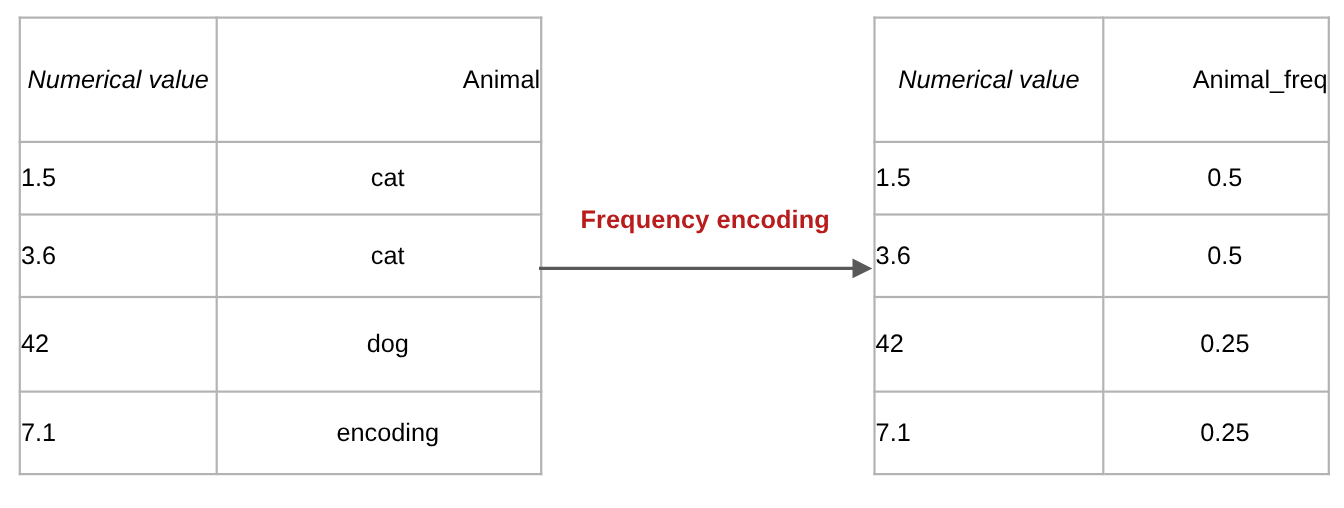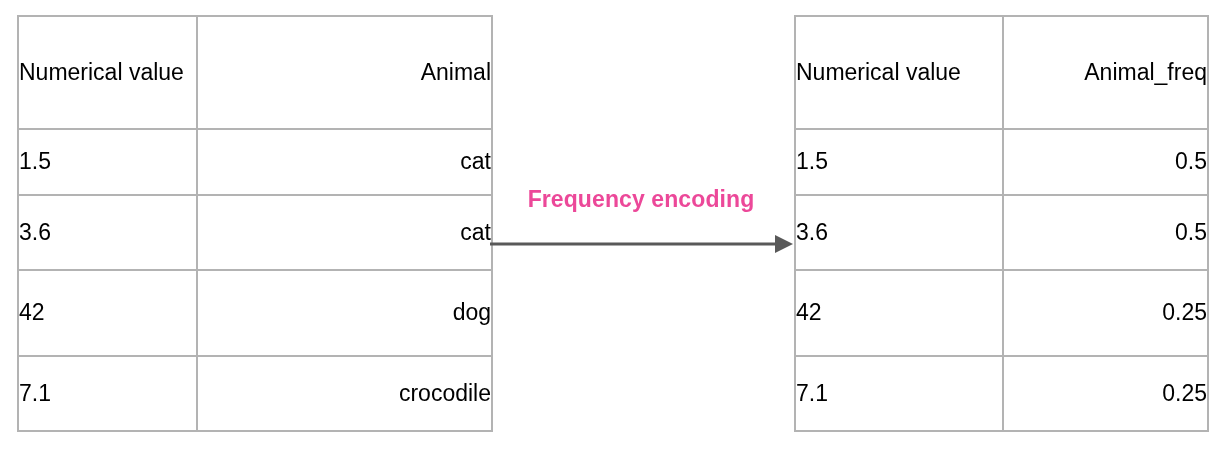--- a/index.html
+++ b/index.html
@@ -37,25 +37,26 @@
     font-size: 23px;
     line-height: 1.18;
     color: #000000;
     padding: 0;
     vertical-align: middle;
   }
   .data-table .cell-num {
     text-align: left;
   }
   .data-table .cell-txt {
-    text-align: right;
+    text-align: center;
     padding-left: 16px;
   }
   .data-table .hdr {
-    text-align: left;
+    text-align: center;
+    font-style: italic;
   }
   .data-table .hdr-left {
     text-align: right;
   }
 
   
   #table-source {
     left: 17px;
     top: 15px;
     width: 474px;
@@ -88,21 +89,21 @@
   }
   .transform-label {
     position: absolute;
     left: 0;
     top: 0;
     width: 304px;
     text-align: center;
     font-size: 23px;
     font-weight: bold;
     letter-spacing: 0.1px;
-    color: #ec4899;
+    color: #b91c1c;
     white-space: nowrap;
   }
   .transform-arrow {
     position: absolute;
     left: 0;
     top: 44px;
     width: 310px;
     height: 28px;
   }
 </style>
@@ -128,21 +129,21 @@
       <tr class="row-r1">
         <td class="cell-num">3.6</td>
         <td class="cell-txt">cat</td>
       </tr>
       <tr class="row-r2">
         <td class="cell-num">42</td>
         <td class="cell-txt">dog</td>
       </tr>
       <tr class="row-r3">
         <td class="cell-num">7.1</td>
-        <td class="cell-txt">crocodile</td>
+        <td class="cell-txt">encoding</td>
       </tr>
     </tbody>
   </table>
 
   <div class="transform-group">
     <div class="transform-label">Frequency encoding</div>
     <svg class="transform-arrow" viewBox="0 0 310 28">
       <line x1="1" y1="14" x2="288" y2="14" stroke="#595959" stroke-width="3"></line>
       <polygon points="286,5 304,14 286,23" fill="#595959"></polygon>
     </svg>

